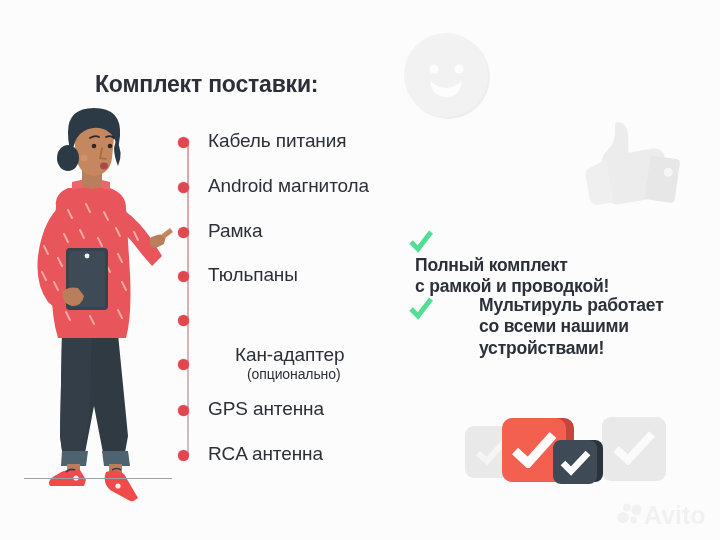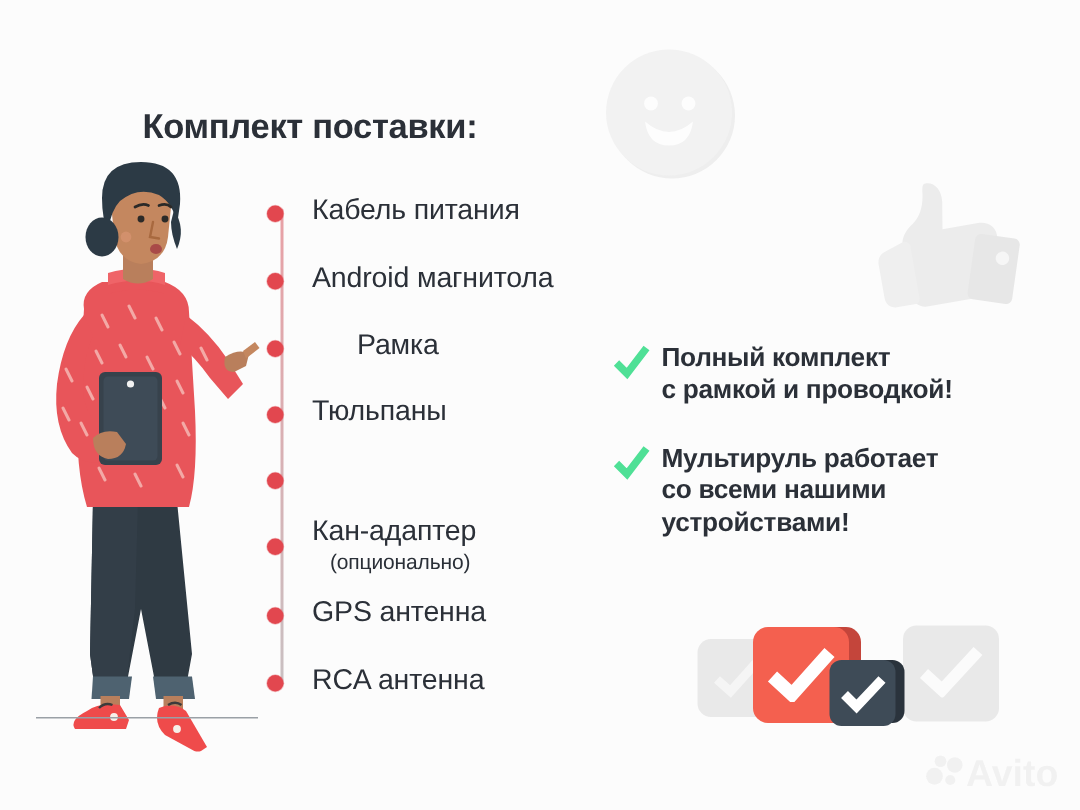--- a/index.html
+++ b/index.html
@@ -345,39 +345,39 @@
       </span>
     </div>
 
     <div class="list-item" style="top:45px;">
       <span class="bullet-dot"></span>
       <span class="item-text-wrap">
         <span class="item-label">Android магнитола</span>
       </span>
     </div>
 
-    <div class="list-item" style="top:90px;gap:30px;">
+    <div class="list-item" style="top:90px;">
       <span class="bullet-dot"></span>
       <span class="item-text-wrap">
         <span class="item-label">Рамка</span>
       </span>
     </div>
 
     <div class="list-item" style="top:134px;">
       <span class="bullet-dot"></span>
       <span class="item-text-wrap">
         <span class="item-label">Тюльпаны</span>
       </span>
     </div>
 
     <div class="list-item" style="top:178px;">
       <span class="bullet-dot"></span>
     </div>
 
-    <div class="list-item" style="top:214px;">
+    <div class="list-item" style="top:214px;gap:27px;">
       <span class="bullet-dot" style="margin-top:14px;"></span>
       <span class="item-text-wrap">
         <span class="item-label">Кан-адаптер</span>
         <span class="item-sub">(опционально)</span>
       </span>
     </div>
 
     <div class="list-item" style="top:268px;">
       <span class="bullet-dot"></span>
       <span class="item-text-wrap">
@@ -388,31 +388,31 @@
     <div class="list-item" style="top:313px;">
       <span class="bullet-dot"></span>
       <span class="item-text-wrap">
         <span class="item-label">RCA антенна</span>
       </span>
     </div>
   </div>
 
   <div id="benefits">
 
-    <div class="benefit-row" style="top:0px;">
+    <div class="benefit-row" style="top:0px;flex-direction:column;">
       <svg class="check-mark" viewBox="0 0 26 26">
         <path d="M3 13 L10 20 L23 3" stroke="#4fe096" stroke-width="5" fill="none" stroke-linecap="butt" stroke-linejoin="miter"></path>
       </svg>
       <span class="benefit-text">
         <span>Полный комплект</span><br>
         <span>с рамкой и проводкой!</span>
       </span>
     </div>
 
-    <div class="benefit-row" style="top:67px;">
+    <div class="benefit-row" style="top:67px;gap:38px;">
       <svg class="check-mark" viewBox="0 0 26 26">
         <path d="M3 13 L10 20 L23 3" stroke="#4fe096" stroke-width="5" fill="none" stroke-linecap="butt" stroke-linejoin="miter"></path>
       </svg>
       <span class="benefit-text">
         <span>Мультируль работает</span><br>
         <span>со всеми нашими</span><br>
         <span>устройствами!</span>
       </span>
     </div>
   </div>

